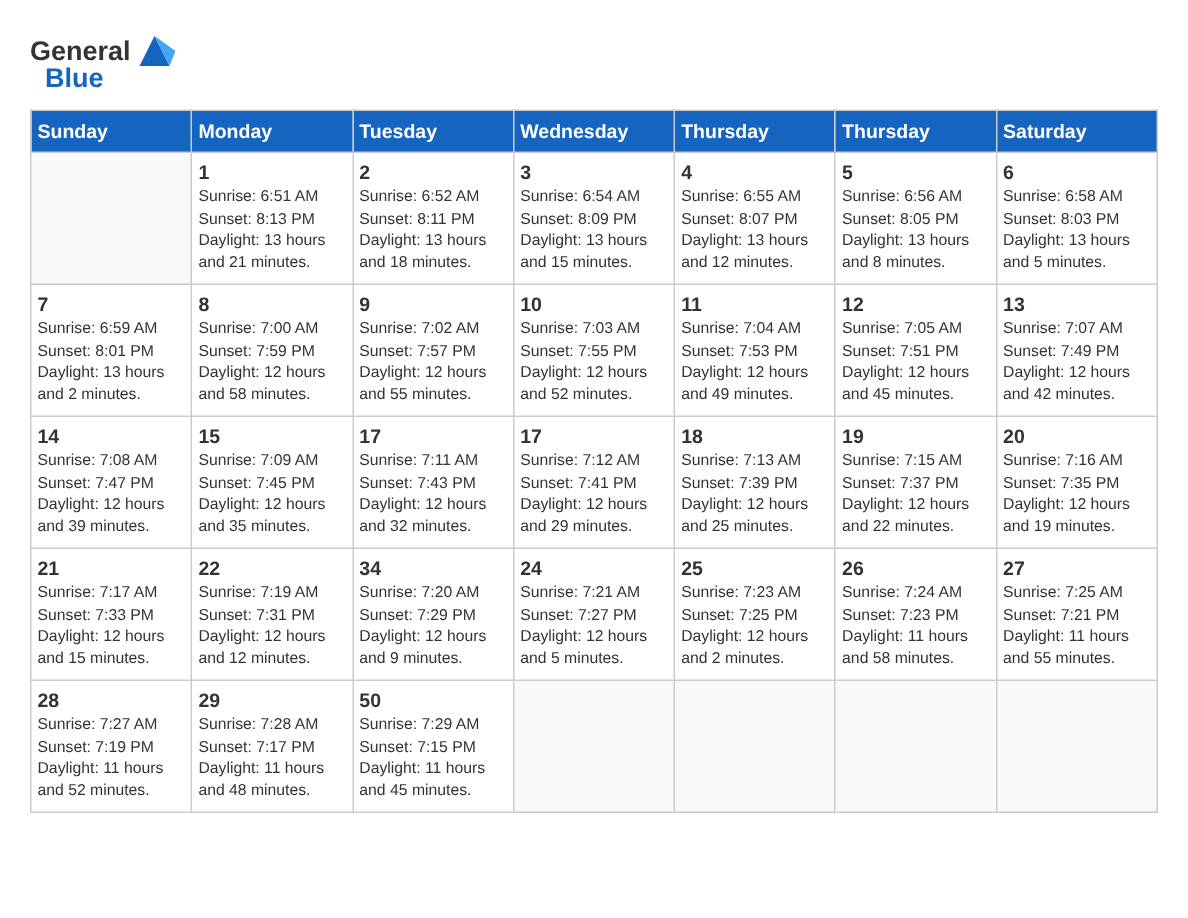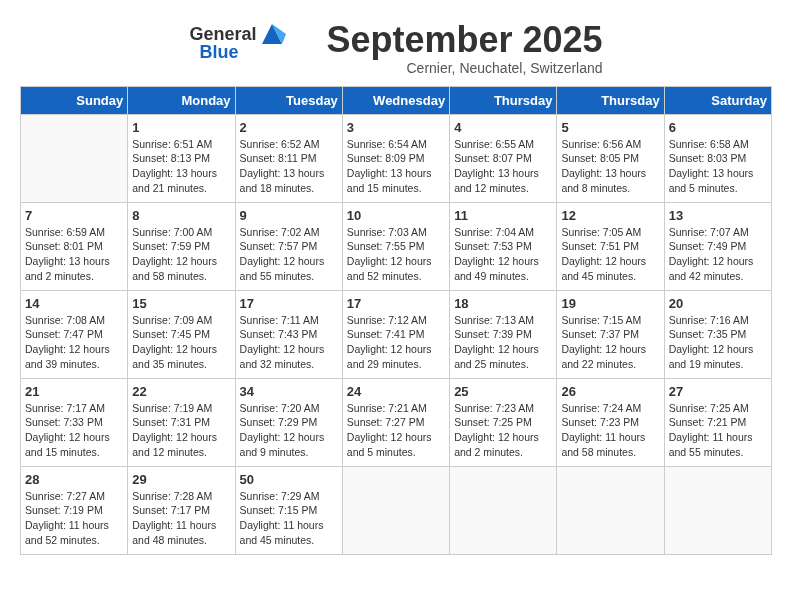--- a/index.html
+++ b/index.html
@@ -5,21 +5,21 @@
     * { box-sizing: border-box; margin: 0; padding: 0; }
     body {
       font-family: Arial, sans-serif;
       background: #fff;
       width: 792px;
       min-height: 612px;
       padding: 20px;
     }
     .header {
       display: flex;
-      justify-content: center;
+      justify-content: space-between;
       align-items: flex-start;
       margin-bottom: 10px;
       gap: 40px;
     }
     .logo {
       display: flex;
       align-items: center;
     }
     .logo-text-general {
       font-size: 18px;
@@ -51,21 +51,21 @@
     }
     .calendar-table {
       width: 100%;
       border-collapse: collapse;
       table-layout: fixed;
     }
     .calendar-table th {
       background-color: #1565c0;
       color: #fff;
       padding: 6px 4px;
-      text-align: right;
+      text-align: left;
       font-size: 13px;
       font-weight: bold;
       border: 1px solid #ccc;
     }
     .calendar-table td {
       vertical-align: top;
       padding: 5px 4px;
       border: 1px solid #ccc;
       height: 88px;
       font-size: 11px;
@@ -95,24 +95,20 @@
       <div style="display:flex;align-items:center;">
         <span class="logo-text-general">General</span>
         <svg class="logo-icon" viewBox="0 0 28 28" xmlns="http://www.w3.org/2000/svg">
           <polygon points="4,24 14,4 24,24" fill="#1565c0"></polygon>
           <polygon points="14,4 28,14 24,24" fill="#42a5f5"></polygon>
         </svg>
       </div>
       <span class="logo-text-blue" style="margin-top:-6px;margin-left:10px;">Blue</span>
     </div>
   </div>
-  <div class="title-block">
-    <div class="month-title">September 2025</div>
-    <div class="location-title">Cernier, Neuchatel, Switzerland</div>
-  </div>
 </div>
 
 <table class="calendar-table">
   <thead>
     <tr>
     <th>Sunday</th>
         <th>Monday</th>
         <th>Tuesday</th>
         <th>Wednesday</th>
         <th>Thursday</th>

